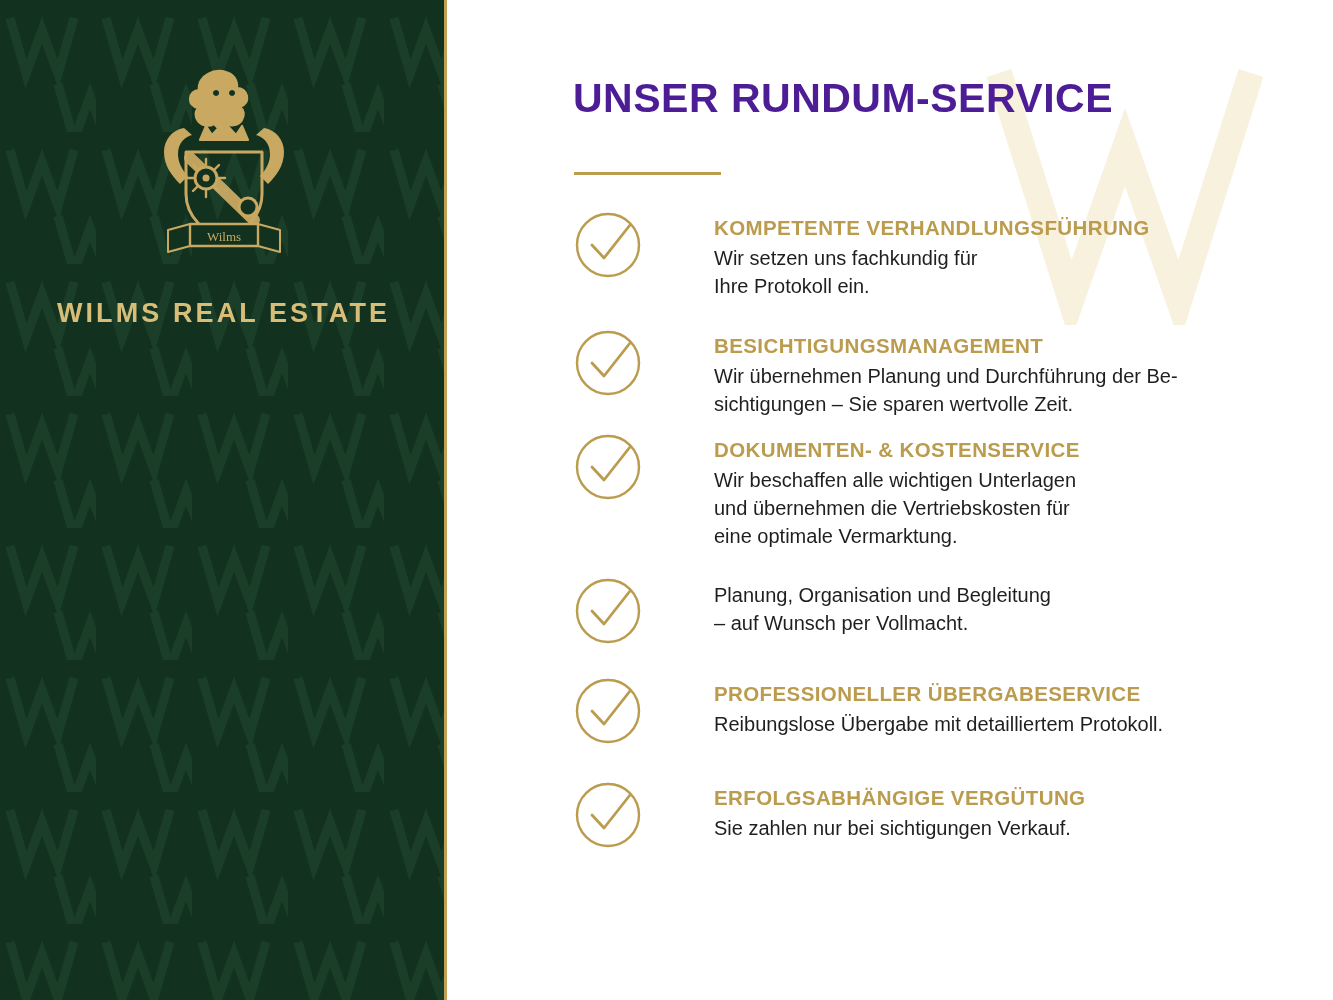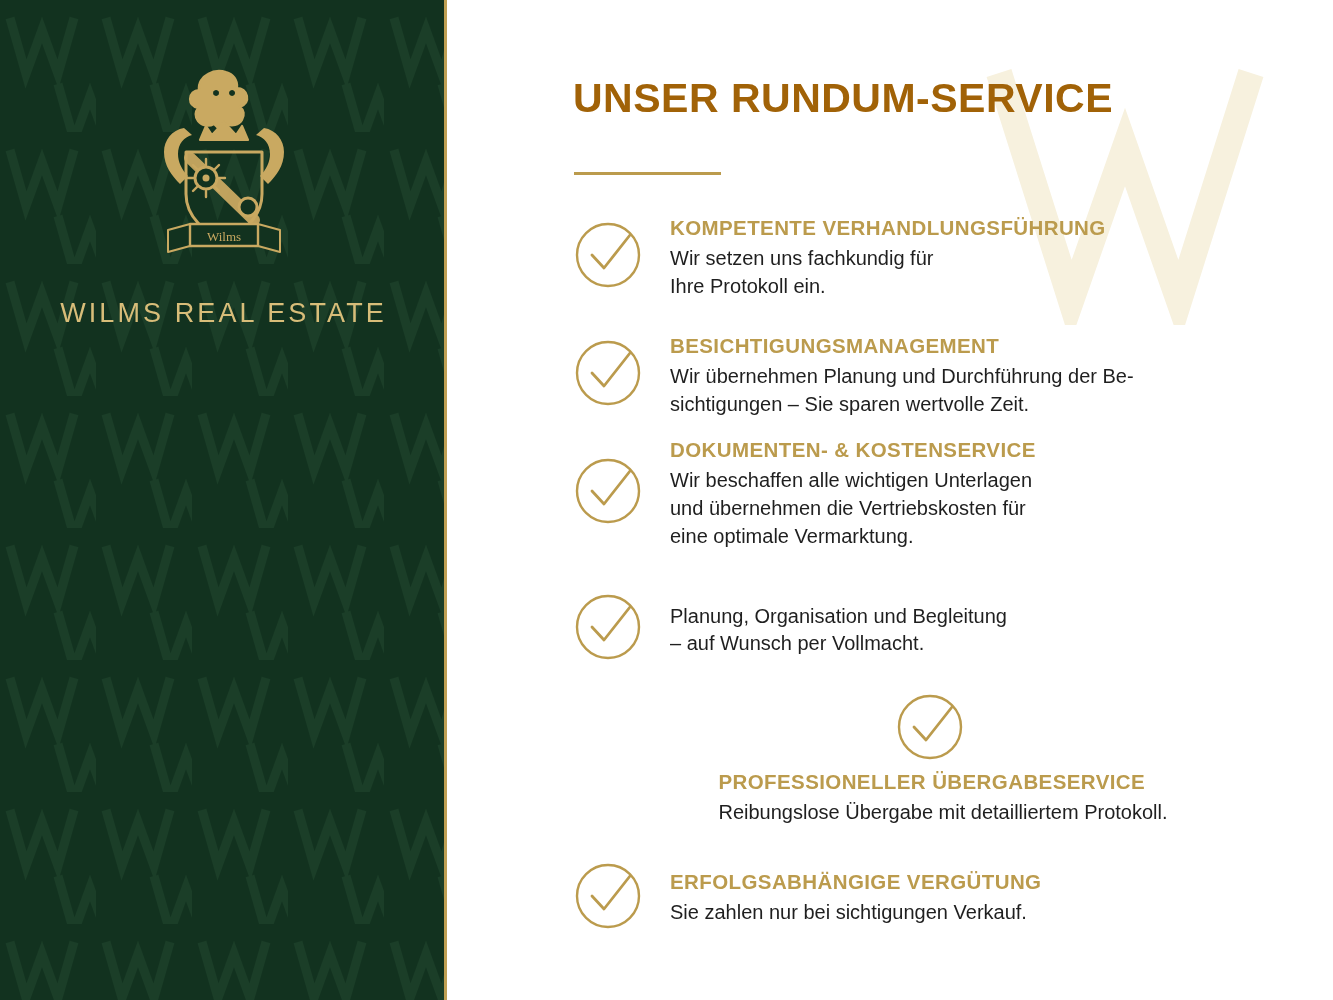--- a/index.html
+++ b/index.html
@@ -53,21 +53,21 @@
   }
   .brand-name {
     position: absolute;
     top: 298px;
     left: 0;
     width: 447px;
     text-align: center;
     color: #d8bd79;
     font-size: 27px;
     letter-spacing: 3.1px;
-    font-weight: normal;
+    font-weight: bold;
   }
 
   
   .right-panel {
     position: relative;
     flex: 1 1 auto;
     height: 1000px;
     background: #ffffff;
     overflow: hidden;
   }
@@ -77,21 +77,21 @@
     right: 58px;
     width: 300px;
     height: 270px;
     pointer-events: none;
     opacity: 1;
   }
   .headline {
     position: absolute;
     top: 75px;
     left: 126px;
-    color: #a16207;
+    color: #4c1d95;
     font-size: 41px;
     letter-spacing: 0.5px;
     font-weight: bold;
     white-space: nowrap;
   }
   .rule {
     position: absolute;
     top: 172px;
     left: 127px;
     width: 147px;
@@ -100,22 +100,23 @@
   }
   .items {
     position: absolute;
     top: 208px;
     left: 126px;
     width: 740px;
   }
   .item {
     position: relative;
     display: flex;
-    align-items: center;
+    align-items: flex-start;
     margin-bottom: 0;
+    gap: 44px;
   }
   .check {
     flex: 0 0 auto;
     width: 70px;
     height: 70px;
     margin-right: 27px;
     margin-top: 2px;
   }
   .item-text {
     flex: 1 1 auto;
@@ -230,21 +231,21 @@
           <circle cx="35" cy="35" r="31" fill="none" stroke="#bb9b4d" stroke-width="2.4"></circle>
           <path d="M19 35 L31 48 L57 15" fill="none" stroke="#bb9b4d" stroke-width="2.8" stroke-linecap="round" stroke-linejoin="round"></path>
         </svg>
         <div class="item-text">
           <div class="item-title">BESICHTIGUNGSMANAGEMENT</div>
           <div class="item-desc">Wir übernehmen Planung und Durchführung der Be-
 sichtigungen – Sie sparen wertvolle Zeit.</div>
         </div>
       </div>
 
-      <div class="item" style="margin-bottom:40px;">
+      <div class="item" style="margin-bottom:24px;">
         <svg class="check" viewBox="0 0 70 70">
           <circle cx="35" cy="35" r="31" fill="none" stroke="#bb9b4d" stroke-width="2.4"></circle>
           <path d="M19 35 L31 48 L57 15" fill="none" stroke="#bb9b4d" stroke-width="2.8" stroke-linecap="round" stroke-linejoin="round"></path>
         </svg>
         <div class="item-text">
           <div class="item-title">DOKUMENTEN- &amp; KOSTENSERVICE</div>
           <div class="item-desc">Wir beschaffen alle wichtigen Unterlagen
 und übernehmen die Vertriebskosten für
 eine optimale Vermarktung.</div>
         </div>
@@ -254,21 +255,21 @@
         <svg class="check" viewBox="0 0 70 70">
           <circle cx="35" cy="35" r="31" fill="none" stroke="#bb9b4d" stroke-width="2.4"></circle>
           <path d="M19 35 L31 48 L57 15" fill="none" stroke="#bb9b4d" stroke-width="2.8" stroke-linecap="round" stroke-linejoin="round"></path>
         </svg>
         <div class="item-text">
           <div class="item-desc">Planung, Organisation und Begleitung
 – auf Wunsch per Vollmacht.</div>
         </div>
       </div>
 
-      <div class="item" style="margin-bottom:32px;flex-direction:column;">
+      <div class="item" style="margin-bottom:32px;">
         <svg class="check" viewBox="0 0 70 70">
           <circle cx="35" cy="35" r="31" fill="none" stroke="#bb9b4d" stroke-width="2.4"></circle>
           <path d="M19 35 L31 48 L57 15" fill="none" stroke="#bb9b4d" stroke-width="2.8" stroke-linecap="round" stroke-linejoin="round"></path>
         </svg>
         <div class="item-text">
           <div class="item-title">PROFESSIONELLER ÜBERGABESERVICE</div>
           <div class="item-desc">Reibungslose Übergabe mit detailliertem Protokoll.</div>
         </div>
       </div>
 

